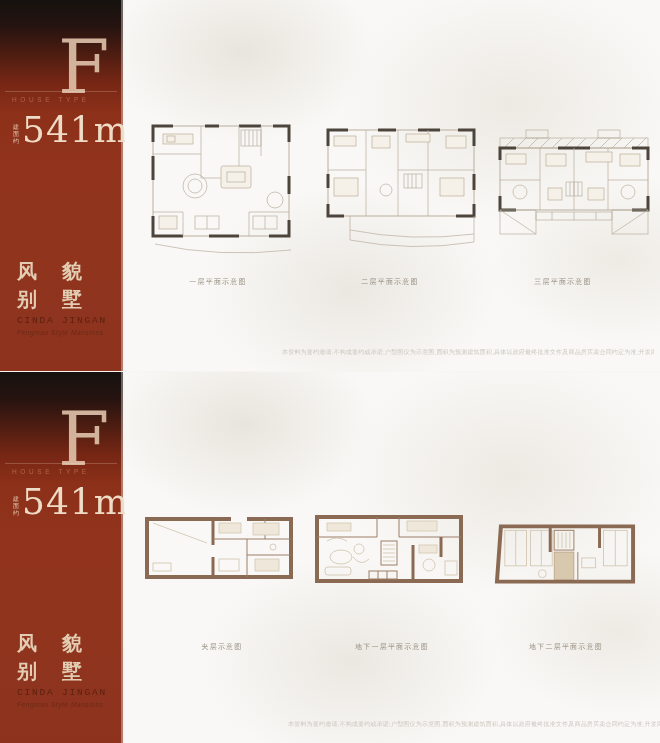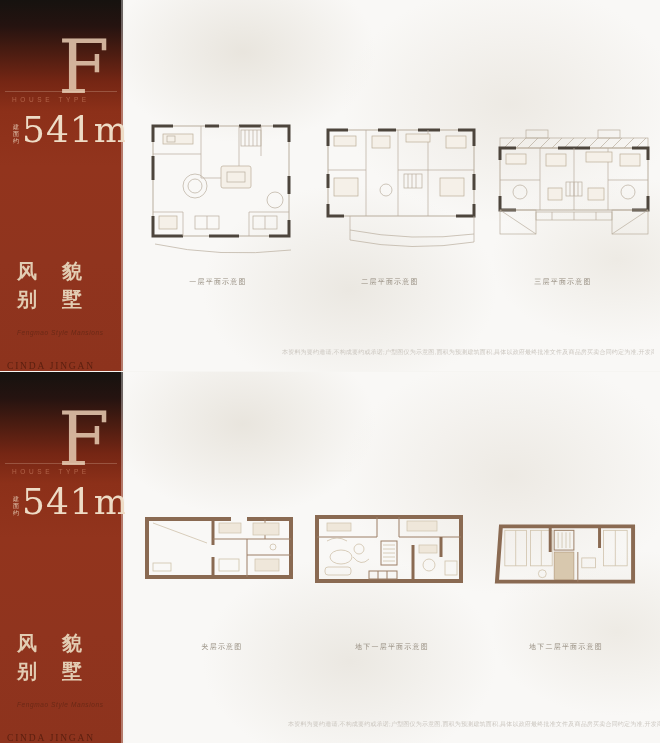--- a/index.html
+++ b/index.html
@@ -48,23 +48,23 @@
     font-size:36px;line-height:1;letter-spacing:1px;
     color:#eedcc6;
   }
   .cn-title{
     position:absolute;left:17px;top:257px;
     font-family:Liberation Serif, serif;
     font-size:20px;line-height:28px;letter-spacing:10px;
     font-weight:600;color:#e2ccb2;
   }
   .brand{
-    position:absolute;left:7px;top:315px;
-    font-family:Liberation Serif, serif;
-    font-size:9.5px;letter-spacing:1.8px;color:#5c2010;margin-top:46px;
+    position:absolute;left:17px;top:315px;
+    font-family:Liberation Mono, monospace;
+    font-size:9.5px;letter-spacing:1.8px;color:#5c2010;
   }
   .brand-sub{
     position:absolute;left:17px;top:329px;
     font-size:6.5px;font-style:italic;letter-spacing:0.6px;color:#6b2916;
   }
 
   
   .plans{
     position:absolute;left:125px;top:0;right:0;height:100%;
     background:

